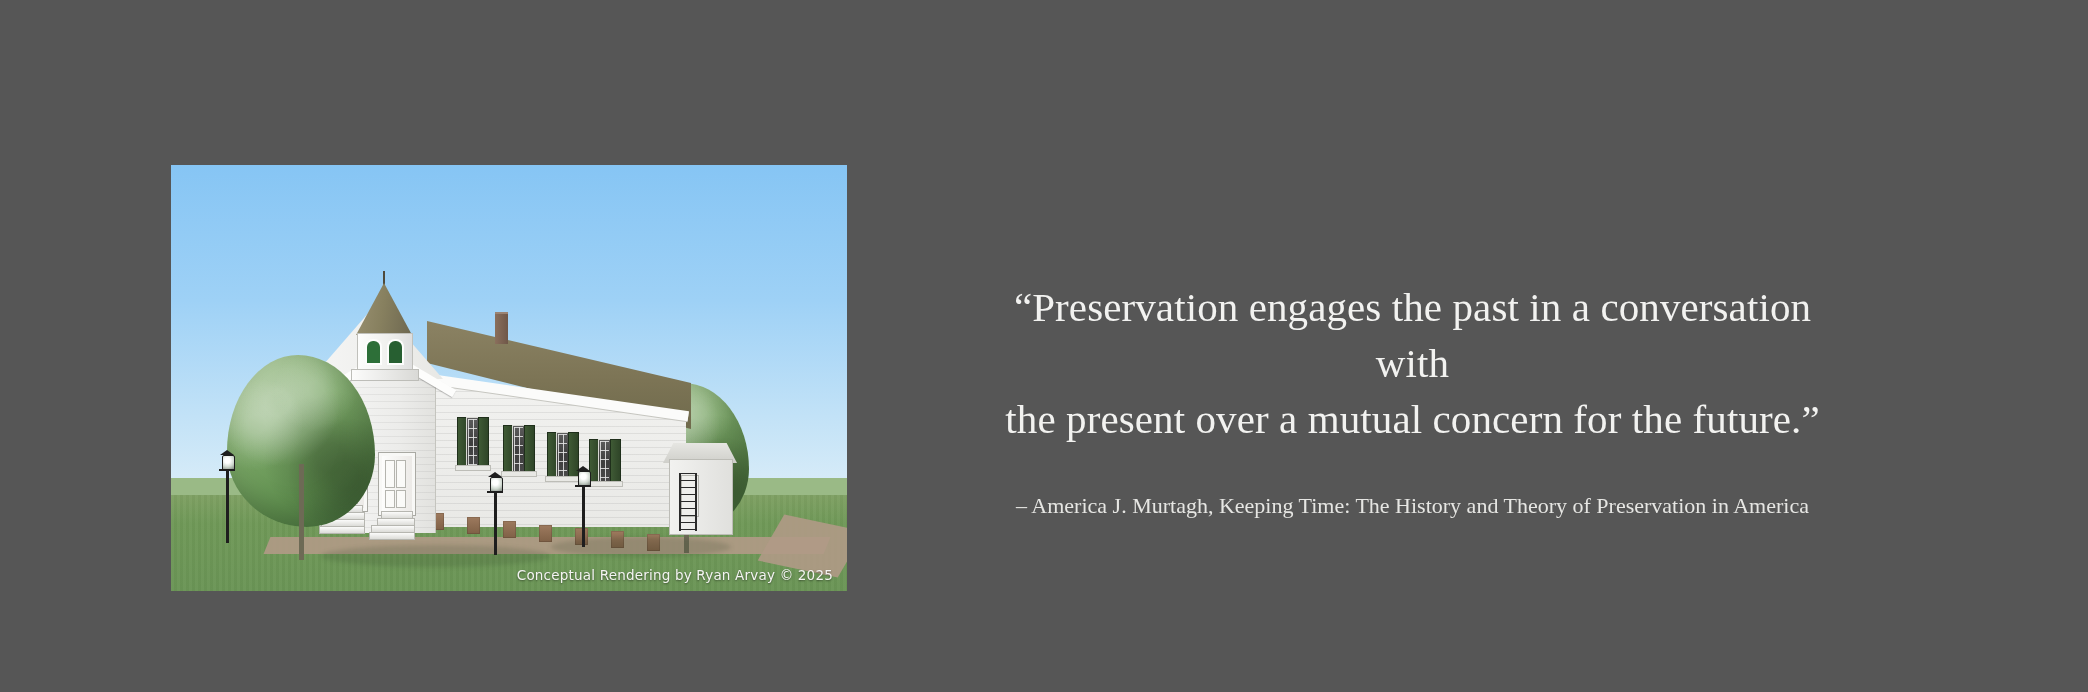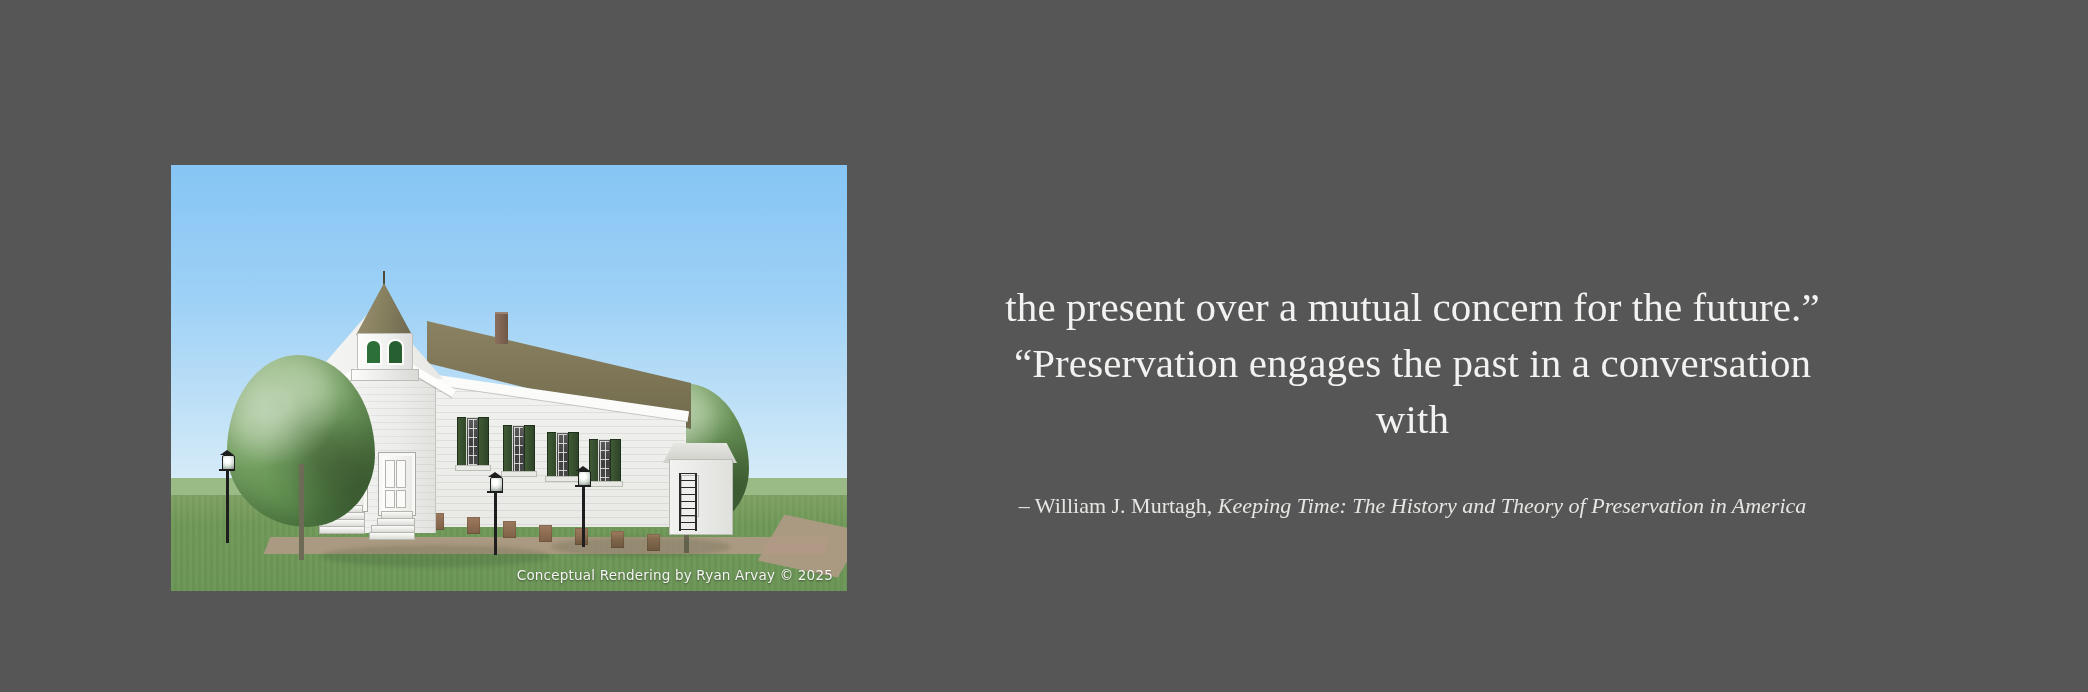--- a/index.html
+++ b/index.html
@@ -441,21 +441,21 @@
     font-weight: 400;
     letter-spacing: .1px;
   }
   .quote-attrib {
     margin-top: 44px;
     color: #e6e6e3;
     font-family: "Liberation Serif", serif;
     font-size: 22px;
     line-height: 1.4;
   }
-  .quote-attrib .title-italic { font-style: italic; }
+  .quote-attrib .title-italic { }
 </style>
 </head>
 <body>
 
 <div class="slide">
 
   <figure class="render-figure">
     <div class="render-canvas">
 
       <div class="sky"></div>
@@ -589,21 +589,21 @@
         <div class="post"></div>
       </div>
 
     </div>
 
     <figcaption class="render-caption">Conceptual Rendering by Ryan Arvay © 2025</figcaption>
   </figure>
 
   <div class="quote-block">
     <blockquote class="quote-text">
+      <div>“Preservation engages the past in a conversation with</div>
       <div>the present over a mutual concern for the future.”</div>
-      <div>“Preservation engages the past in a conversation with</div>
     </blockquote>
     <div class="quote-attrib">
-      <span>– William J. Murtagh, </span><span class="title-italic">Keeping Time: The History and Theory of Preservation in America</span>
+      <span>– America J. Murtagh, </span><span class="title-italic">Keeping Time: The History and Theory of Preservation in America</span>
     </div>
   </div>
 
 </div>
 
 </body></html>

